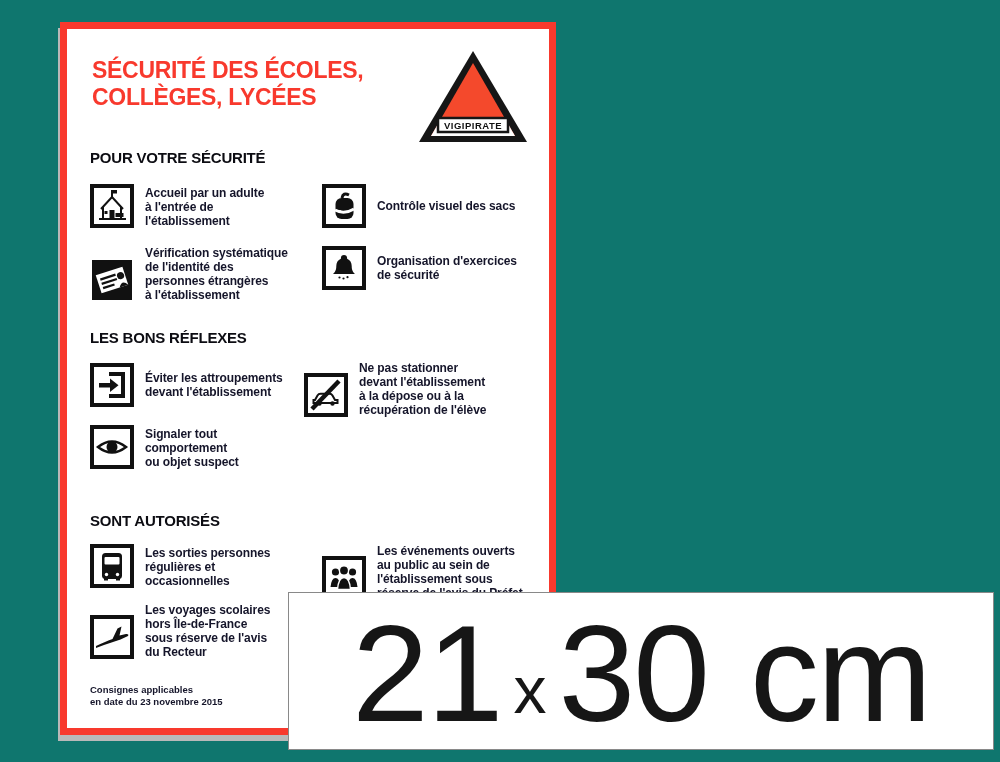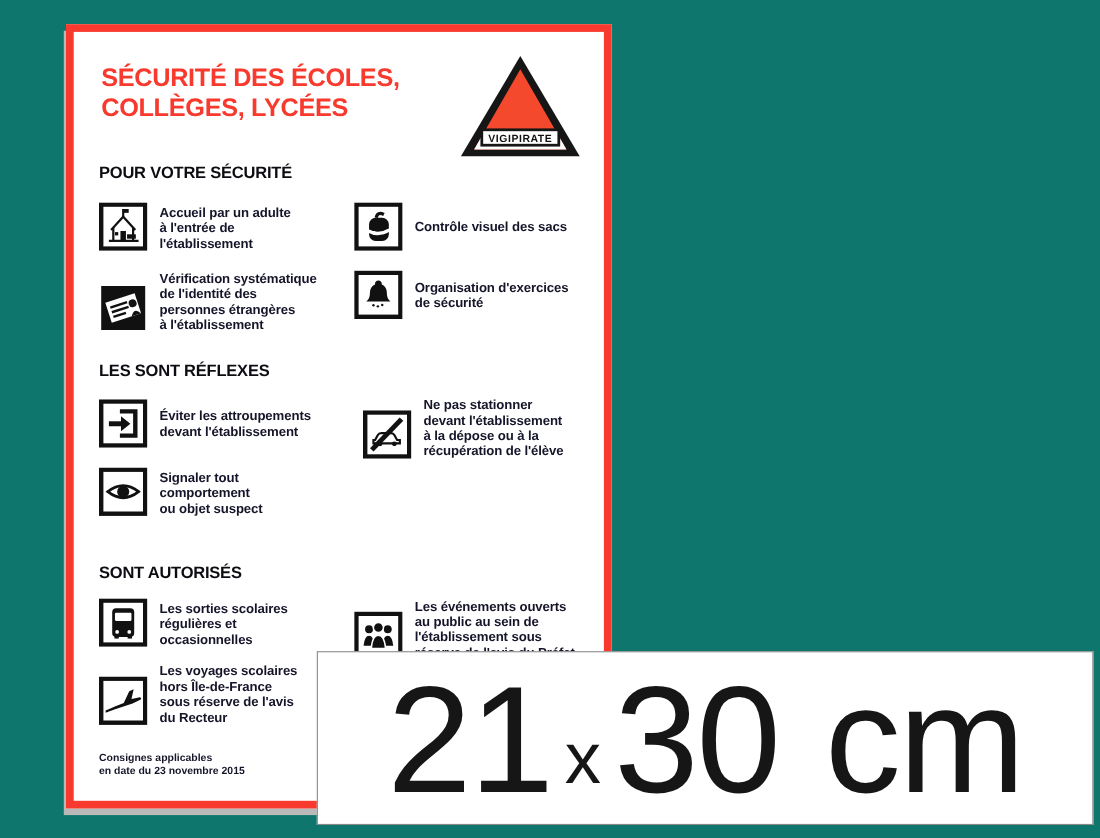--- a/index.html
+++ b/index.html
@@ -18,21 +18,21 @@
   .item.vc{align-items:center;min-height:44px;}
   .ic{flex:0 0 44px;width:44px;height:44px;}
   .ic-down{margin-top:5px;}
   .txt{font-size:12px;line-height:14px;font-weight:bold;color:#15152a;
        letter-spacing:-0.1px;white-space:pre-line;}
   .i1{left:23px;top:155px;width:228px}
   .i2{left:255px;top:155px;width:212px}
   .i3{left:23px;top:217px;width:228px}
   .i4{left:255px;top:217px;width:212px}
   .i5{left:23px;top:334px;width:228px}
-  .i6{left:263px;top:332px;width:212px}
+  .i6{left:237px;top:332px;width:212px}
   .i7{left:23px;top:396px;width:228px}
   .i8{left:23px;top:515px;width:228px}
   .i9{left:255px;top:515px;width:212px}
   .i10{left:23px;top:574px;width:200px}
   .footer{position:absolute;left:23px;top:655px;font-size:9.5px;line-height:11.5px;
           font-weight:bold;color:#15152a;white-space:pre-line;}
   
   .size-overlay{position:absolute;left:288px;top:592px;width:704px;height:156px;
                 background:#ffffff;border:1px solid #898989;z-index:5;
                 display:flex;align-items:center;justify-content:center;color:#161616;}
@@ -117,21 +117,21 @@
         <rect x="2" y="2" width="40" height="40" fill="#fff" stroke="#111" stroke-width="4"></rect>
         <path d="M22 9 c1.9 0 3.1 1.3 3.1 3.1 l0 .6 c3 1.2 4.6 4 4.6 7.4 c0 5 1.9 6.6 3.3 8 l-22 0 c1.4 -1.4 3.3 -3 3.3 -8 c0 -3.4 1.6 -6.2 4.6 -7.4 l0 -.6 c0 -1.8 1.2 -3.1 3.1 -3.1 z" fill="#111"></path>
         <circle cx="17.5" cy="31.5" r="1.1" fill="#111"></circle>
         <circle cx="21.5" cy="32.5" r="1.1" fill="#111"></circle>
         <circle cx="25.5" cy="31.2" r="1.1" fill="#111"></circle>
       </svg>
       <span class="txt">Organisation d'exercices
 de sécurité</span>
     </div>
 
-    <h2 class="sec h2">LES SONT RÉFLEXES</h2>
+    <h2 class="sec h2">LES BONS RÉFLEXES</h2>
 
     <div class="item i5 vc">
       <svg class="ic" viewBox="0 0 44 44">
         <rect x="2" y="2" width="40" height="40" fill="#fff" stroke="#111" stroke-width="4"></rect>
         <path d="M19 11 H33 V33 H19" stroke="#111" stroke-width="4" fill="none"></path>
         <rect x="9" y="20" width="13" height="4.5" fill="#111"></rect>
         <polygon points="20,15.5 20,29 28.5,22.2" fill="#111"></polygon>
       </svg>
       <span class="txt">Éviter les attroupements
 devant l'établissement</span>
@@ -169,21 +169,21 @@
     <div class="item i8">
       <svg class="ic" viewBox="0 0 44 44">
         <rect x="2" y="2" width="40" height="40" fill="#fff" stroke="#111" stroke-width="4"></rect>
         <rect x="12" y="9" width="20" height="26" rx="3.5" fill="#111"></rect>
         <rect x="14.5" y="13" width="15" height="7.5" rx="1" fill="#fff"></rect>
         <circle cx="16.5" cy="30.5" r="1.7" fill="#fff"></circle>
         <circle cx="27.5" cy="30.5" r="1.7" fill="#fff"></circle>
         <rect x="14" y="34" width="4" height="2.5" fill="#111"></rect>
         <rect x="26" y="34" width="4" height="2.5" fill="#111"></rect>
       </svg>
-      <span class="txt">Les sorties scolaires
+      <span class="txt">Les sorties personnes
 régulières et
 occasionnelles</span>
     </div>
 
     <div class="item i9">
       <svg class="ic" viewBox="0 0 44 44">
         <rect x="2" y="2" width="40" height="40" fill="#fff" stroke="#111" stroke-width="4"></rect>
         <circle cx="13.5" cy="16" r="3.6" fill="#111"></circle>
         <path d="M8.5 31 Q9.5 22 13.5 22 Q17.5 22 18.5 31 Z" fill="#111"></path>
         <circle cx="30.5" cy="16" r="3.6" fill="#111"></circle>

